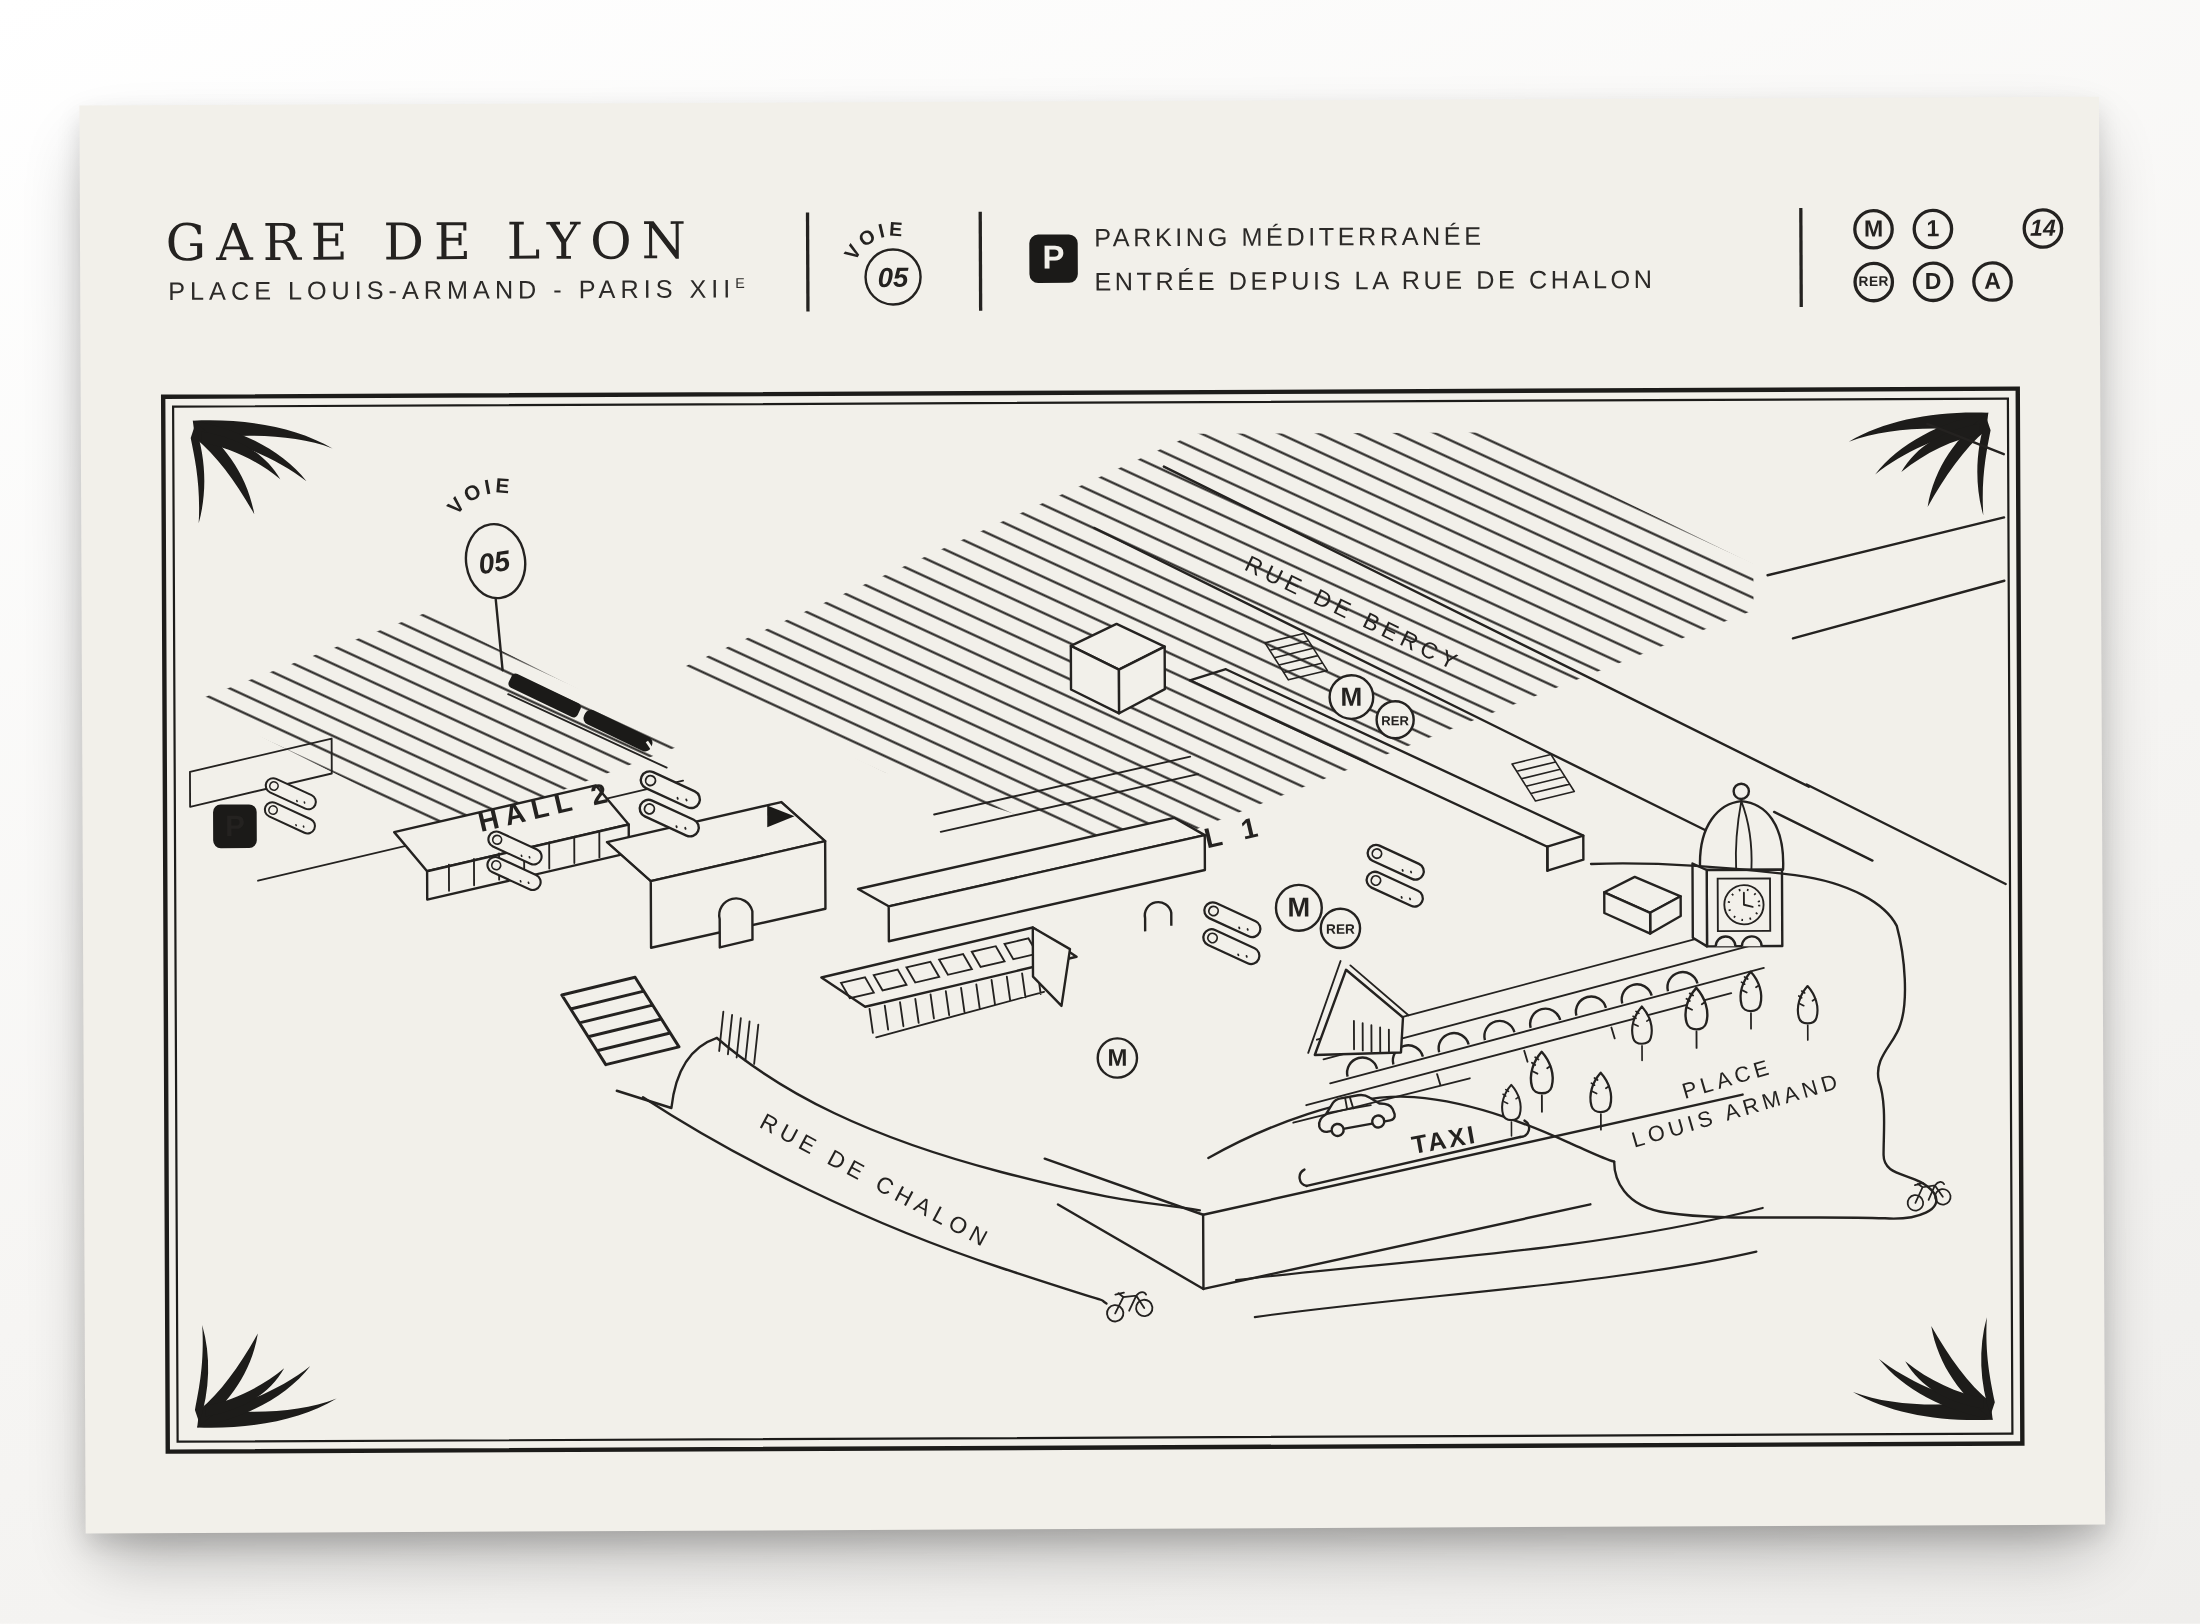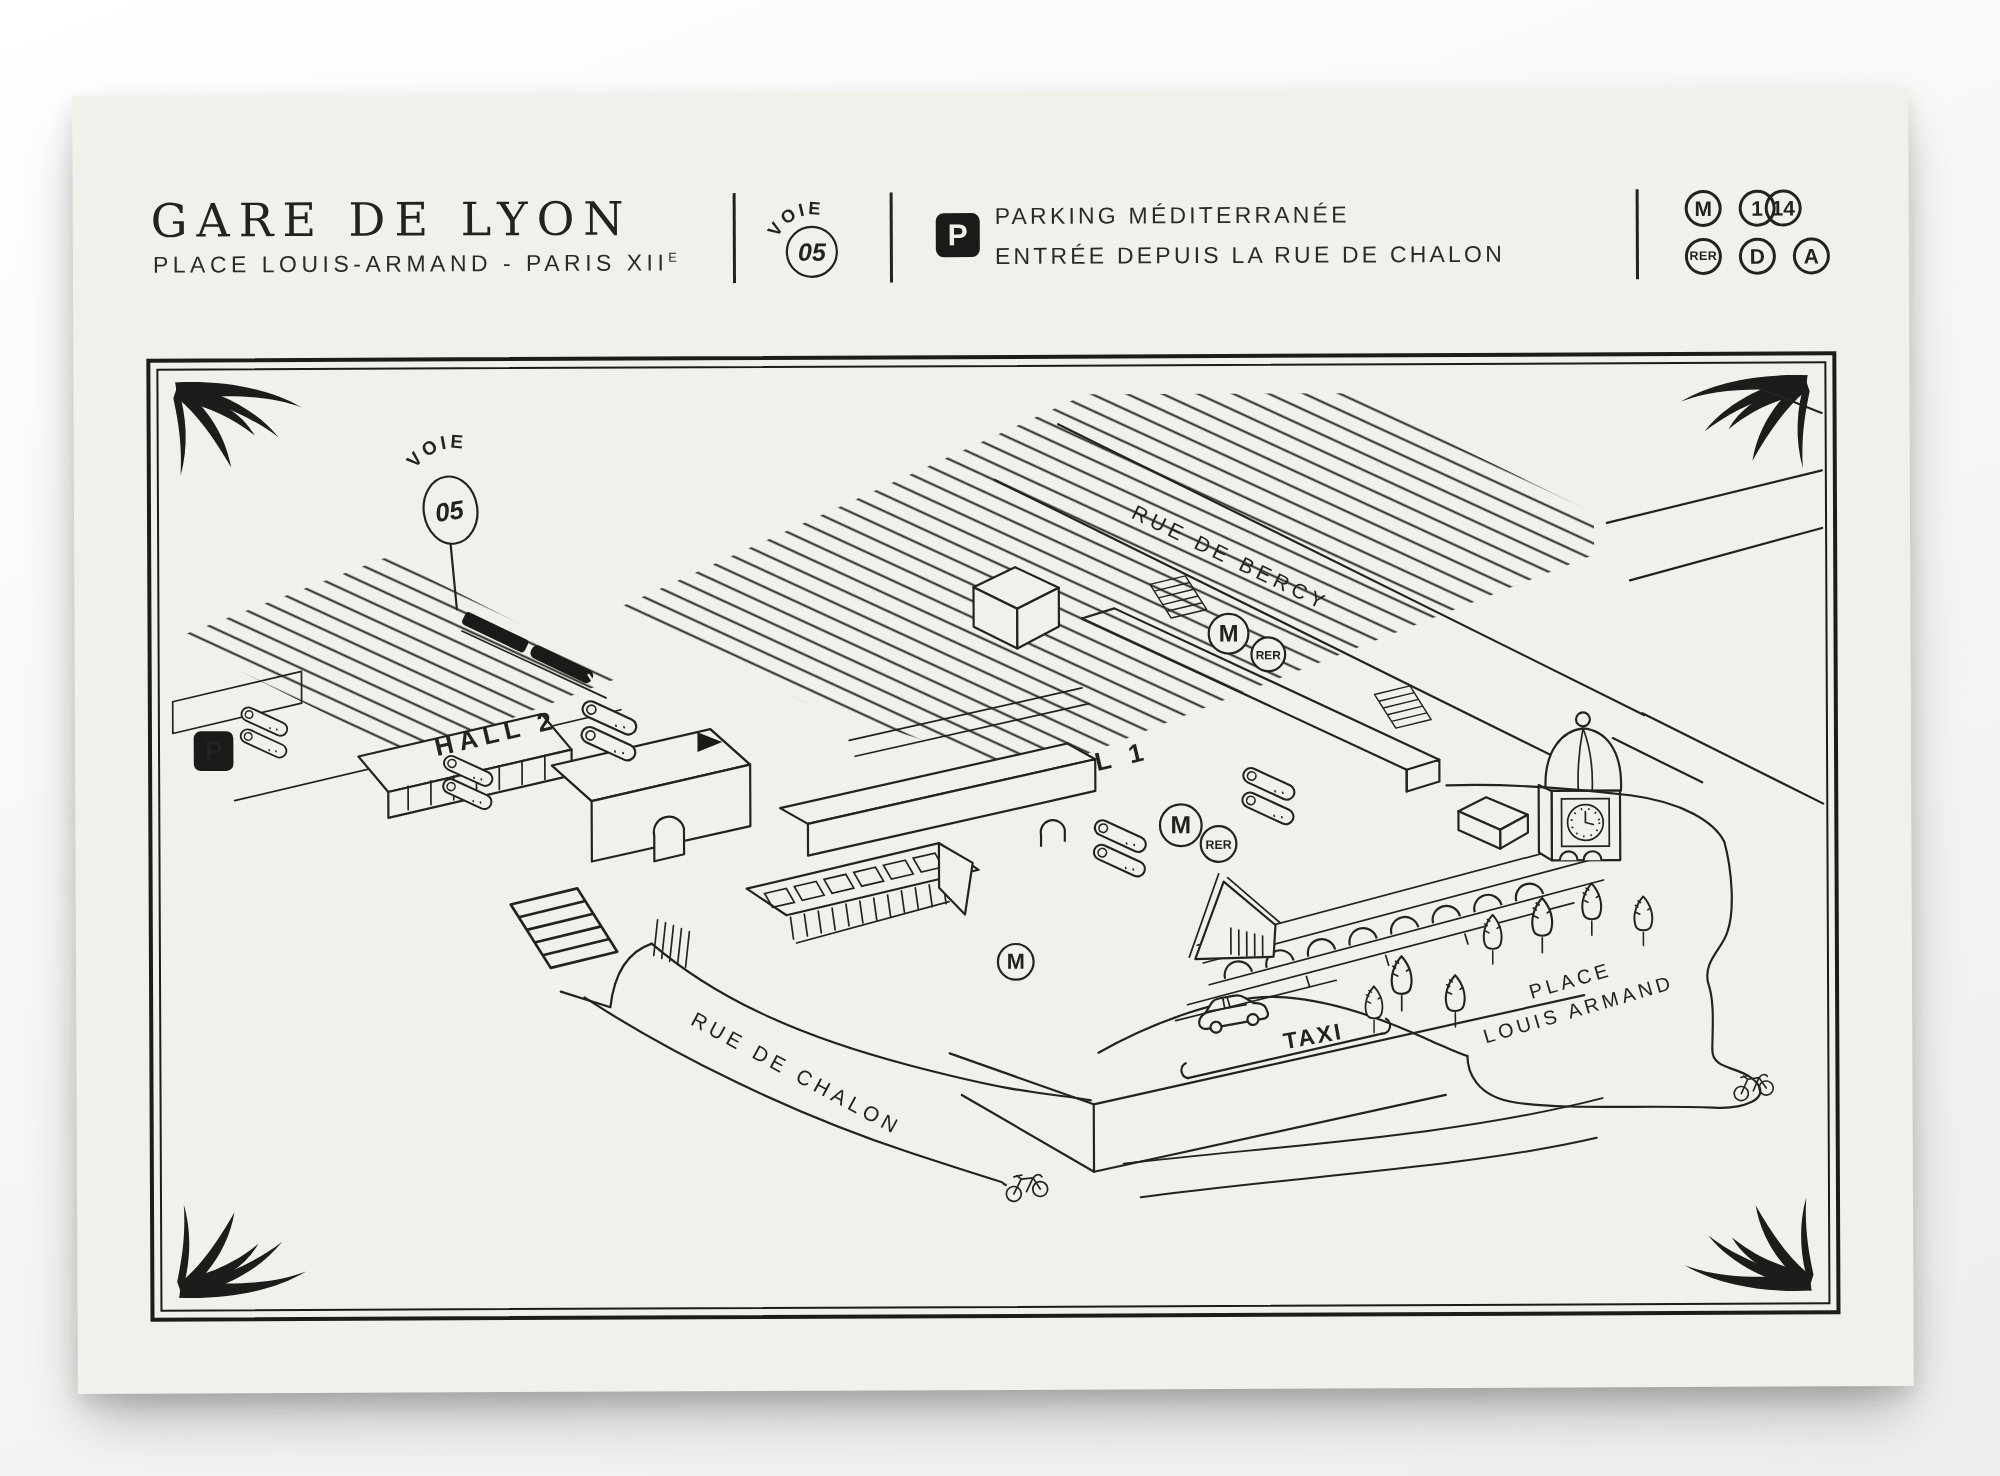--- a/index.html
+++ b/index.html
@@ -71,21 +71,21 @@
   </div>
 
   <div class="vdiv" style="left:1563px;top:100px;height:90px;"></div>
 
   <div class="tbadge" style="left:1612px;top:101px;">
       <span>M</span>
     </div>
   <div class="tbadge" style="left:1666px;top:101px;">
       <span>1</span>
     </div>
-  <div class="tbadge" style="left:1692px;top:101px;">
+  <div class="tbadge" style="left:1766px;top:101px;font-style:italic;">
       <span>14</span>
     </div>
   <div class="tbadge small" style="left:1612px;top:149px;">
       <span>RER</span>
     </div>
   <div class="tbadge" style="left:1666px;top:149px;">
       <span>D</span>
     </div>
   <div class="tbadge" style="left:1720px;top:149px;">
       <span>A</span>

